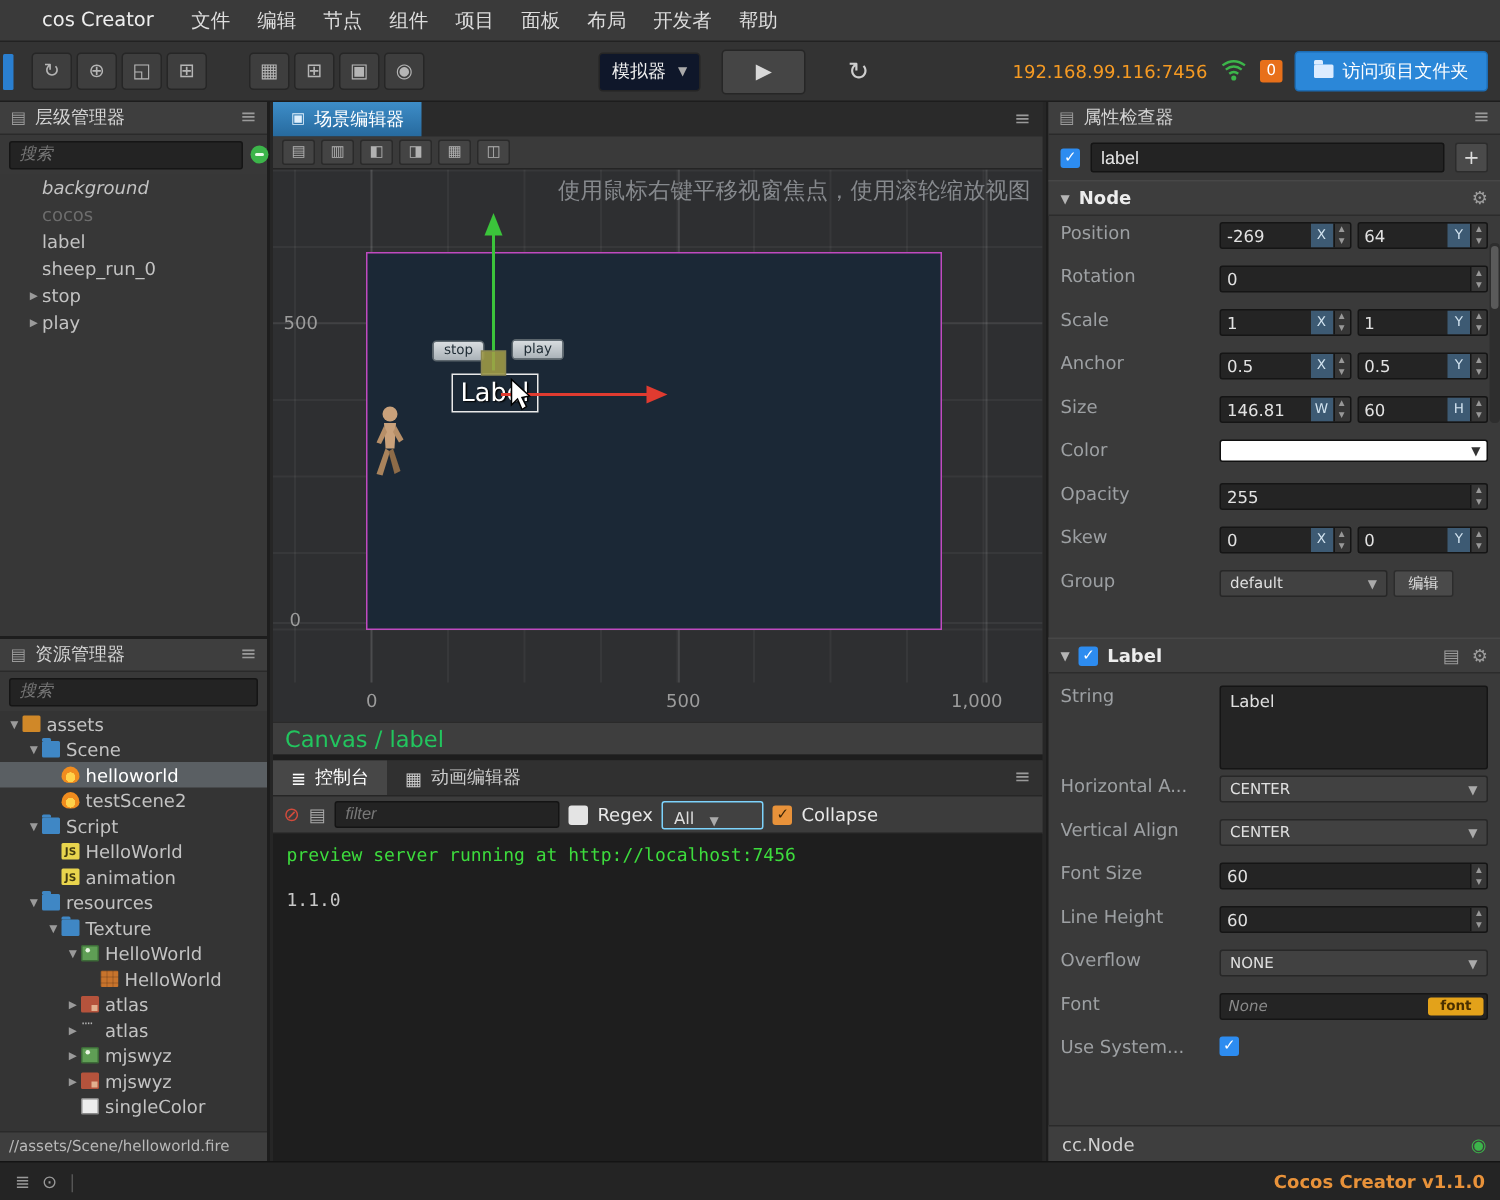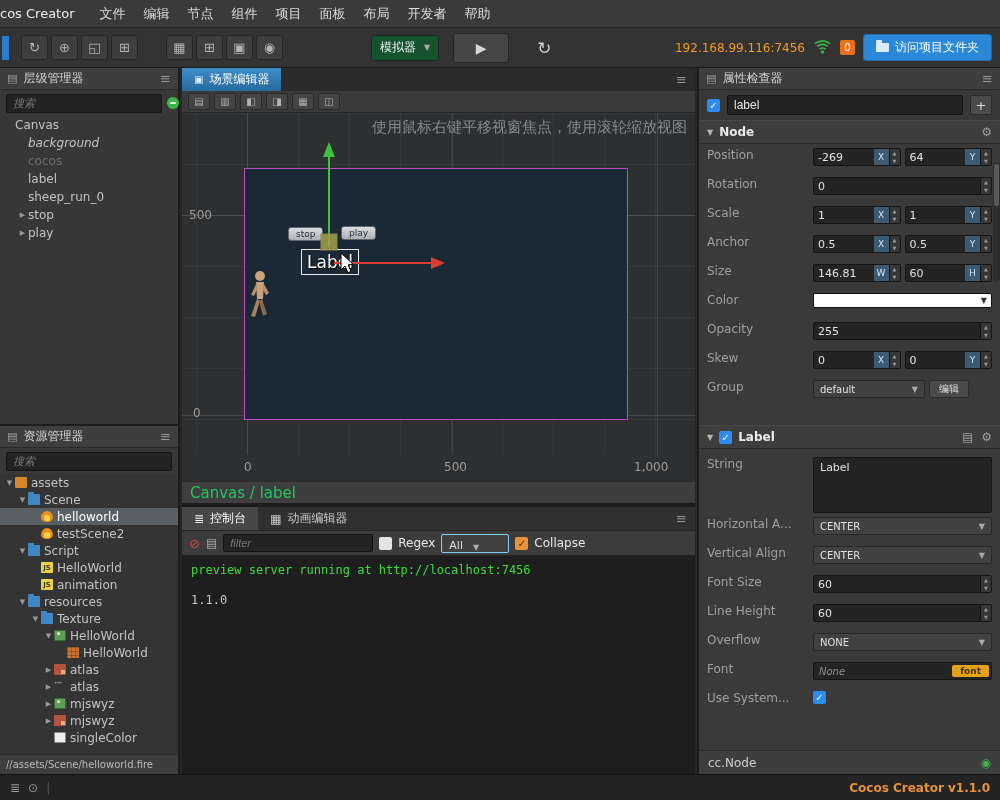--- a/index.html
+++ b/index.html
@@ -1,30 +1,30 @@
 <!DOCTYPE html>
 <html><head>
 <meta charset="utf-8">
 <style>
   *{margin:0;padding:0;box-sizing:border-box}
   html,body{width:1000px;height:800px;overflow:hidden}
   body{background:#262626;font-family:"DejaVu Sans","Liberation Sans",sans-serif;font-size:12px;color:#ccc;position:relative}
 
   
-  #menubar{position:absolute;left:0;top:0;width:1000px;height:28px;background:#3a3a3a;border-bottom:1px solid #222;display:flex;align-items:center;padding:0 0;gap:2px}
+  #menubar{position:absolute;left:0;top:0;width:1000px;height:28px;background:#3a3a3a;border-bottom:1px solid #222;display:flex;align-items:center;padding:0 28px;gap:2px}
   .app-name{color:#eee;font-size:13px;margin-right:14px;white-space:nowrap}
   .menu-item{color:#ddd;font-size:13px;padding:3px 9px;border-radius:2px;cursor:default;white-space:nowrap}
 
   
   #toolbar{position:absolute;left:0;top:28px;width:1000px;height:40px;background:#333;border-bottom:1px solid #1d1d1d;display:flex;align-items:center;padding:0 8px 0 2px;gap:6px}
   .logo-frag{width:7px;height:24px;background:#2a7fd0;border-radius:1px}
   .tgroup{display:flex;gap:3px;margin-left:6px}
   .tbtn{width:27px;height:25px;background:#3e3e3e;border:1px solid #262626;border-radius:3px;display:flex;align-items:center;justify-content:center;color:#b5b5b5;font-size:13px}
   .tsep{width:10px}
-  #sim-select{margin-left:82px;height:26px;min-width:62px;background:#14532d;border:1px solid #252525;border-radius:3px;display:flex;align-items:center;gap:8px;padding:0 8px;color:#eee;font-size:12px}
+  #sim-select{margin-left:110px;height:26px;min-width:62px;background:#0f172a;border:1px solid #252525;border-radius:3px;display:flex;align-items:center;gap:8px;padding:0 8px;color:#eee;font-size:12px}
   .dd-arr{font-size:8px;color:#aaa}
   #play-btn{width:56px;height:30px;background:#454545;border:1px solid #262626;border-radius:3px;display:flex;align-items:center;justify-content:center;color:#d8d8d8;font-size:14px;margin-left:8px}
   #reload-btn{margin-left:22px;color:#cfcfcf;font-size:17px}
   #toolbar-right{margin-left:auto;display:flex;align-items:center;gap:8px}
   #address{color:#f59a23;font-size:12px}
   #badge-0{width:15px;height:15px;background:#e8701a;border-radius:2px;color:#fff;font-size:10px;display:flex;align-items:center;justify-content:center}
   #open-folder-btn{height:27px;background:#2b87d8;border:1px solid #1c6cb4;border-radius:3px;color:#ffffff;font-size:12px;display:flex;align-items:center;gap:6px;padding:0 12px}
   .folder-ico{width:13px;height:9px;background:#dcecff;border-radius:1px;position:relative}
   .folder-ico::before{content:"";position:absolute;top:-3px;left:0;width:6px;height:3px;background:#dcecff;border-radius:1px 1px 0 0}
 
@@ -233,24 +233,20 @@
     <div class="panel-head">
       <span class="ph-ico">▤</span>
       <span>层级管理器</span>
       <span class="menu-ico">≡</span>
     </div>
     <div class="search-row">
       <input class="search-input" placeholder="搜索" style="">
       <span class="link-dot"></span>
     </div>
     <div id="hier-tree">
-        <div class="tree-row" style="padding-left: 4px;">
-    <span class="tree-arrow"></span>
-    <span class="tree-label">Canvas</span>
-  </div>
         <div class="tree-row" style="padding-left: 17px; font-style: italic;">
     <span class="tree-arrow"></span>
     <span class="tree-label">background</span>
   </div>
         <div class="tree-row dim" style="padding-left: 17px;">
     <span class="tree-arrow"></span>
     <span class="tree-label">cocos</span>
   </div>
         <div class="tree-row" style="padding-left: 17px;">
     <span class="tree-arrow"></span>

